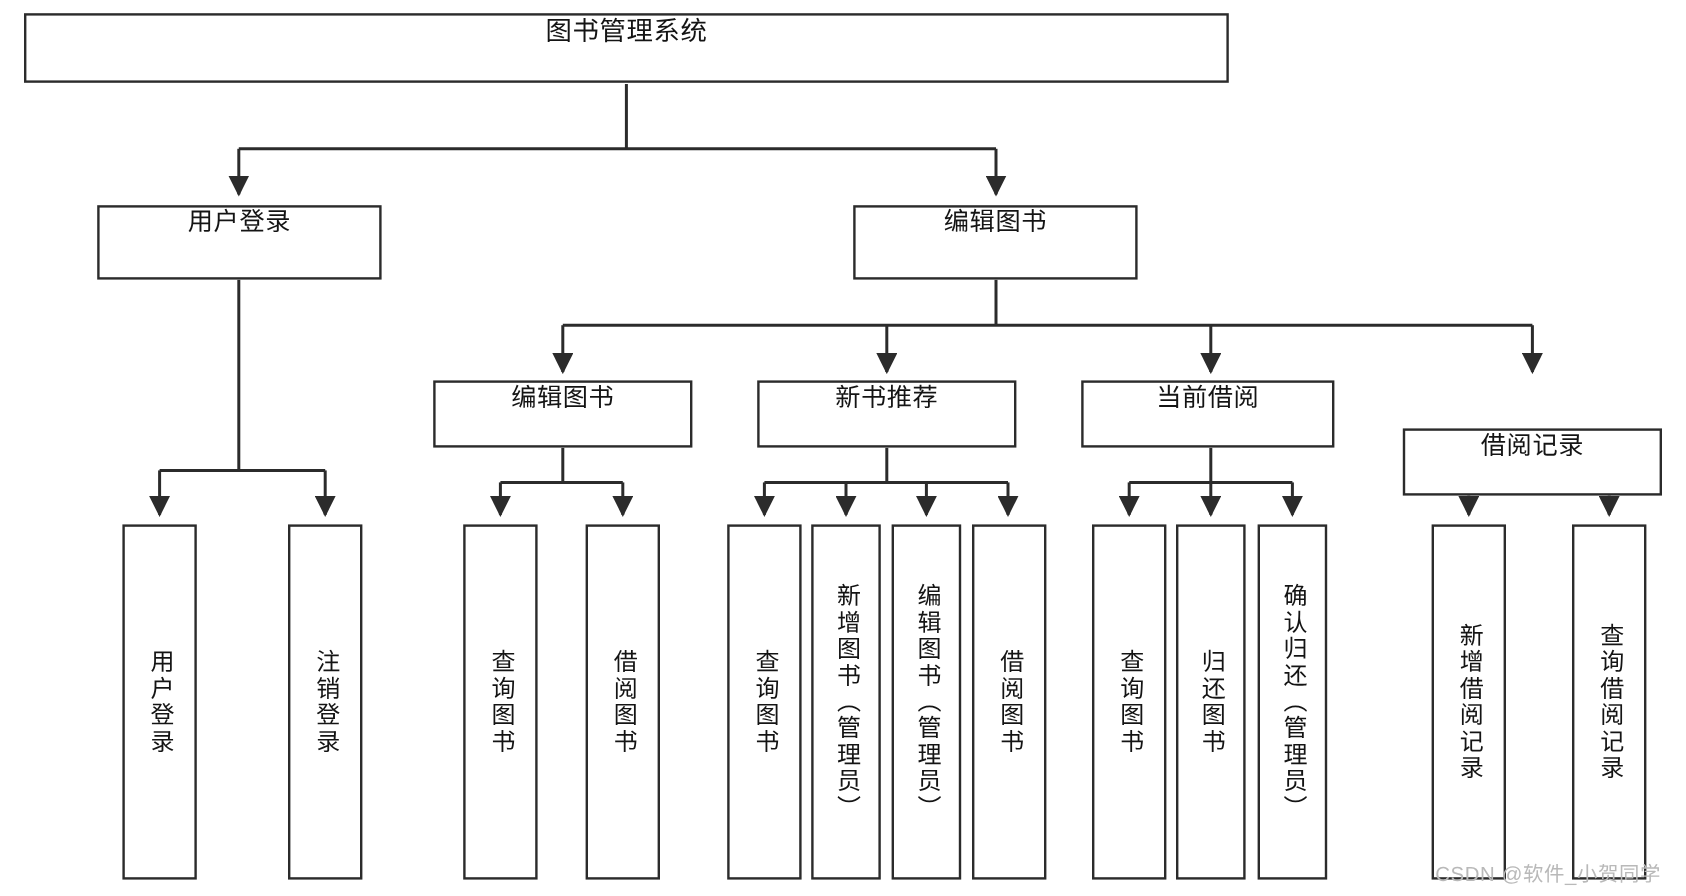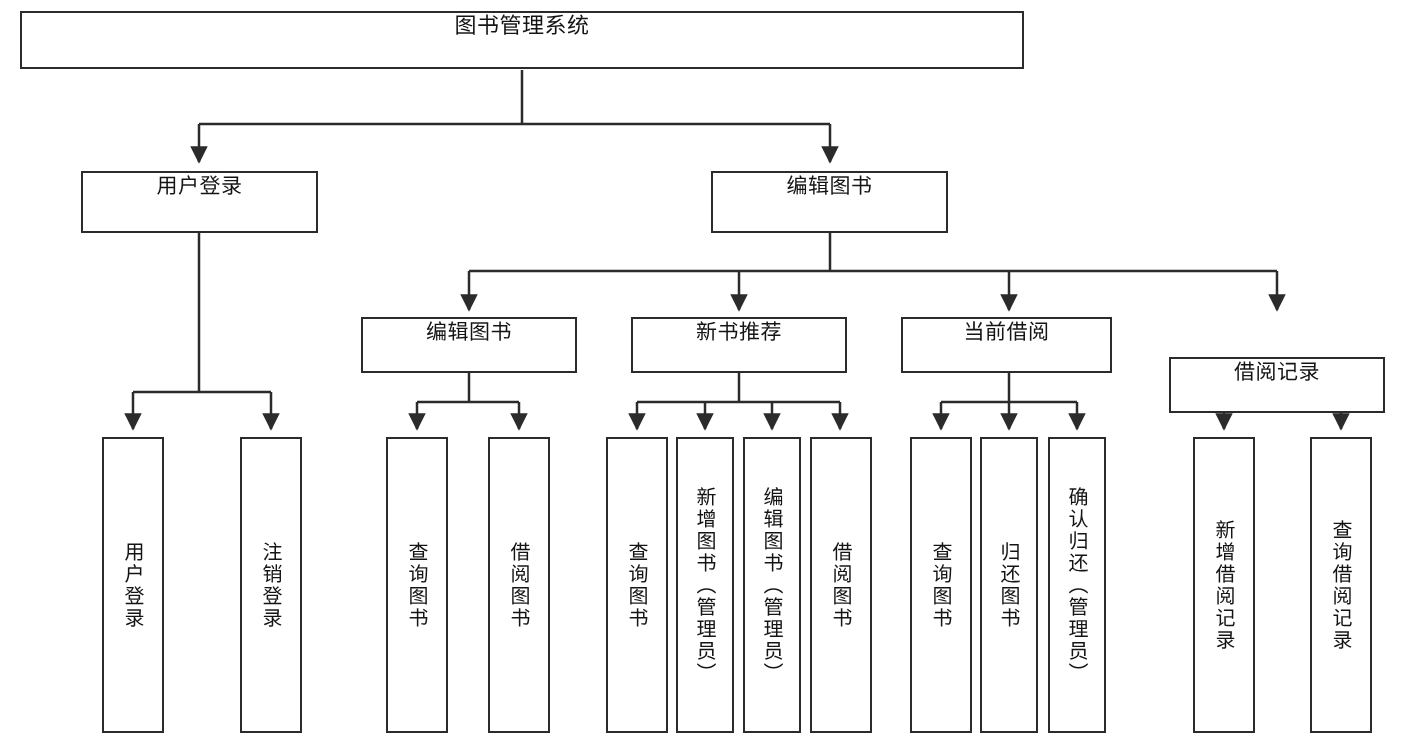--- a/index.html
+++ b/index.html
@@ -190,14 +190,15 @@
   </div>
 
   <div class="node vertical" style="left:1193px; top:437px; width:62px; height:296px;">
     <span class="node-label">新增借阅记录</span>
   </div>
 
   <div class="node vertical" style="left:1310px; top:437px; width:62px; height:296px;">
     <span class="node-label">查询借阅记录</span>
   </div>
 
+  <div class="watermark" style="left:1196px; top:714px;">CSDN @软件_小贺同学</div>
 
 </div>
 
 </body></html>

